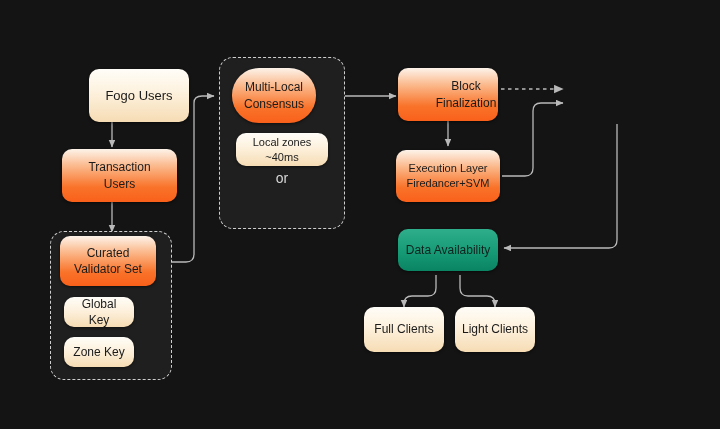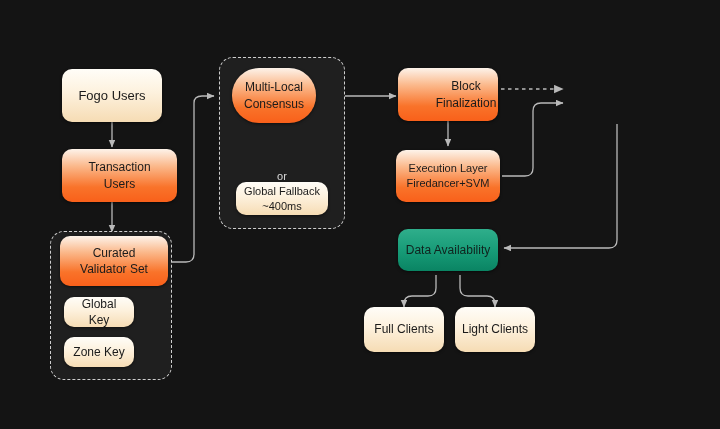--- a/index.html
+++ b/index.html
@@ -54,27 +54,27 @@
   .orange {
     background: linear-gradient(180deg, #fdf3ea 0%, #fbb98c 32%, #f9732a 72%, #f9601a 100%);
   }
   .cream {
     background: linear-gradient(180deg, #fffdf8 0%, #fdf1dd 45%, #f6dcb4 100%);
   }
   .teal {
     background: linear-gradient(180deg, #2fae8b 0%, #169a76 55%, #0a8463 100%);
     color: #10231e;
   }
-  .fs13 { font-size: 13px; }
+  .fs13 { font-size: 13px; margin-left: 27px; }
   .fs12 { font-size: 12px; }
   .fs11 { font-size: 11px; }
   .or-label {
     position: absolute;
     color: #d8d8d8;
-    font-size: 11px;
+    font-size: 14px;
     text-align: center;
   }
 </style>
 </head>
 <body>
 
 <div id="canvas">
 
   <svg class="edges" viewBox="0 0 720 429">
     <defs>
@@ -114,21 +114,21 @@
     </span>
   </div>
 
   <div class="node orange fs12" style="left:62px; top:149px; width:115px; height:53px;">
     <span class="lines">
       <span>Transaction</span>
       <span class="l2">Users</span>
     </span>
   </div>
 
-  <div class="node orange fs12" style="left:60px; top:236px; width:108px; height:50px;">
+  <div class="node orange fs12" style="left:60px; top:236px; width:96px; height:50px;">
     <span class="lines">
       <span>Curated</span>
       <span class="l2">Validator Set</span>
     </span>
   </div>
 
   <div class="node cream fs12" style="left:64px; top:297px; width:70px; height:30px;">
     <span class="lines">
       <span>Global Key</span>
     </span>
@@ -140,29 +140,29 @@
     </span>
   </div>
 
   <div class="node orange fs12" style="left:232px; top:68px; width:84px; height:55px;border-radius:27px;">
     <span class="lines">
       <span>Multi-Local</span>
       <span class="l2">Consensus</span>
     </span>
   </div>
 
+  <div class="node cream fs11" style="left:236px; top:133px; width:92px; height:33px;">
+    <span class="lines">
+      <span>Local zones</span>
+      <span class="l2">~40ms</span>
+    </span>
+  </div>
 
   <div class="or-label" style="left:236px; top:170px; width:92px;">or</div>
 
-  <div class="node cream fs11" style="left:236px; top:182px; width:92px; height:33px;">
-    <span class="lines">
-      <span>Global Fallback</span>
-      <span class="l2">~400ms</span>
-    </span>
-  </div>
 
   <div class="node orange fs12" style="left:398px; top:68px; width:100px; height:53px;padding-left:42px;">
     <span class="lines">
       <span>Block</span>
       <span class="l2">Finalization</span>
     </span>
   </div>
 
   <div class="node orange fs11" style="left:396px; top:150px; width:104px; height:52px;">
     <span class="lines">

